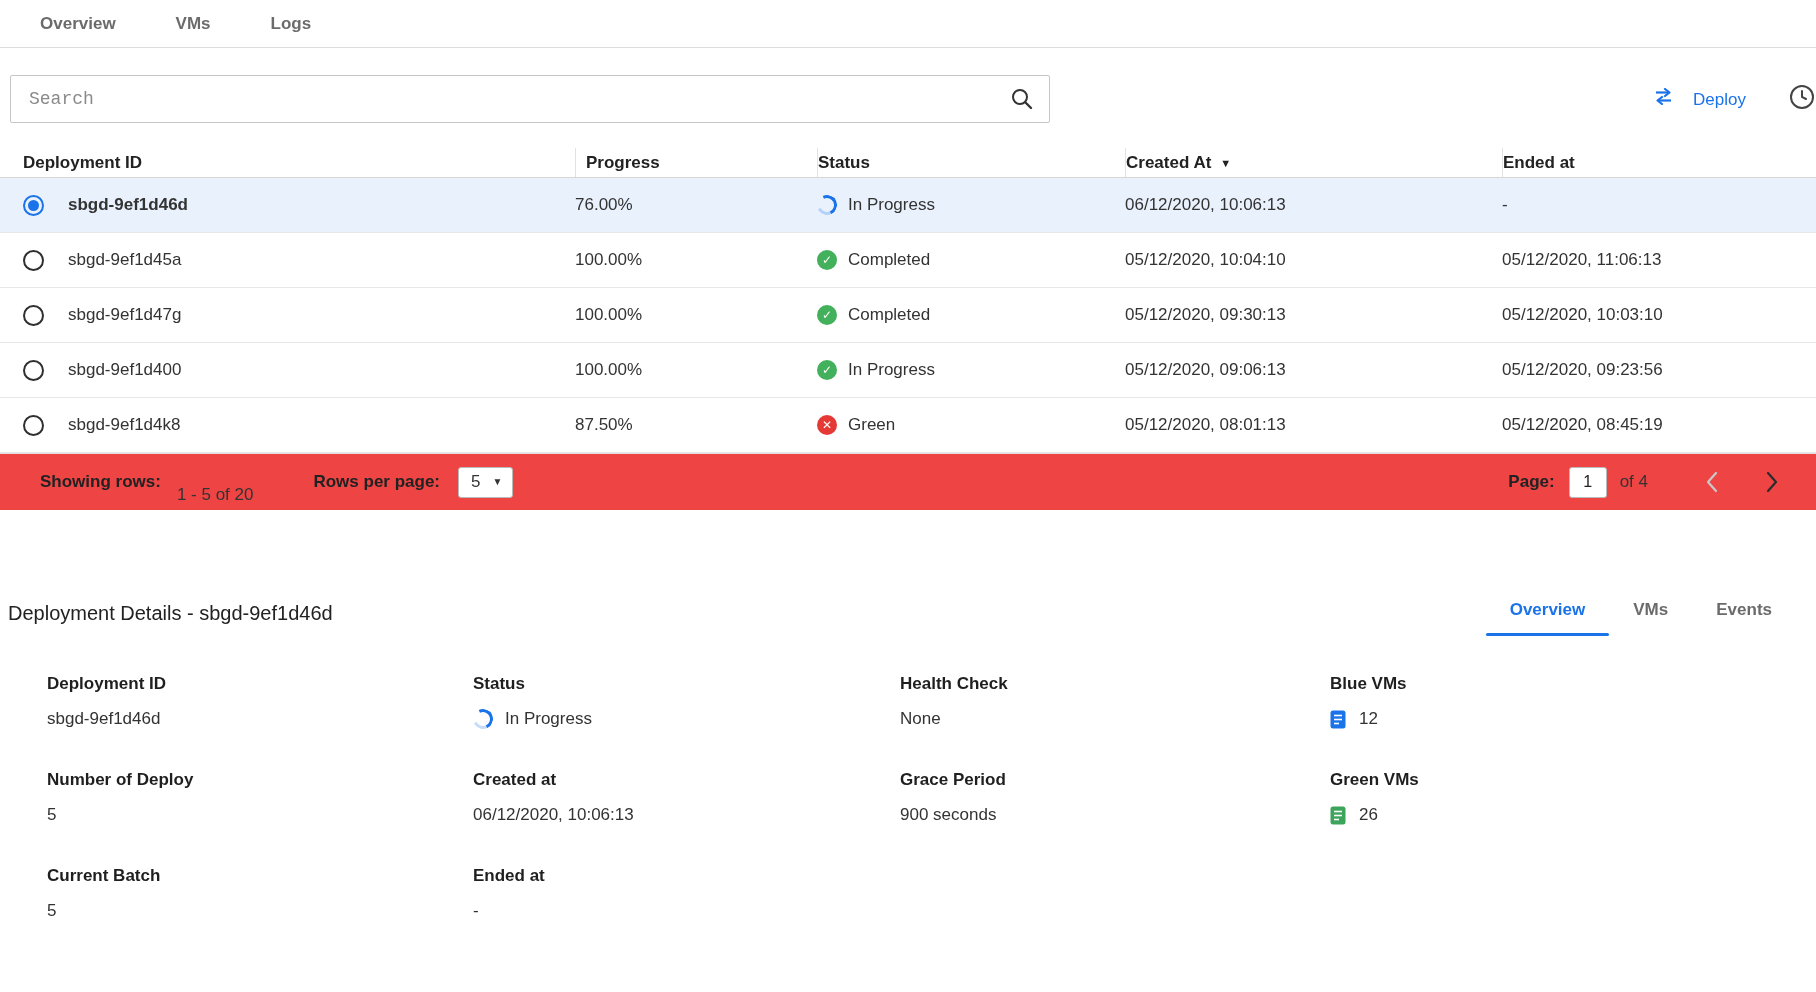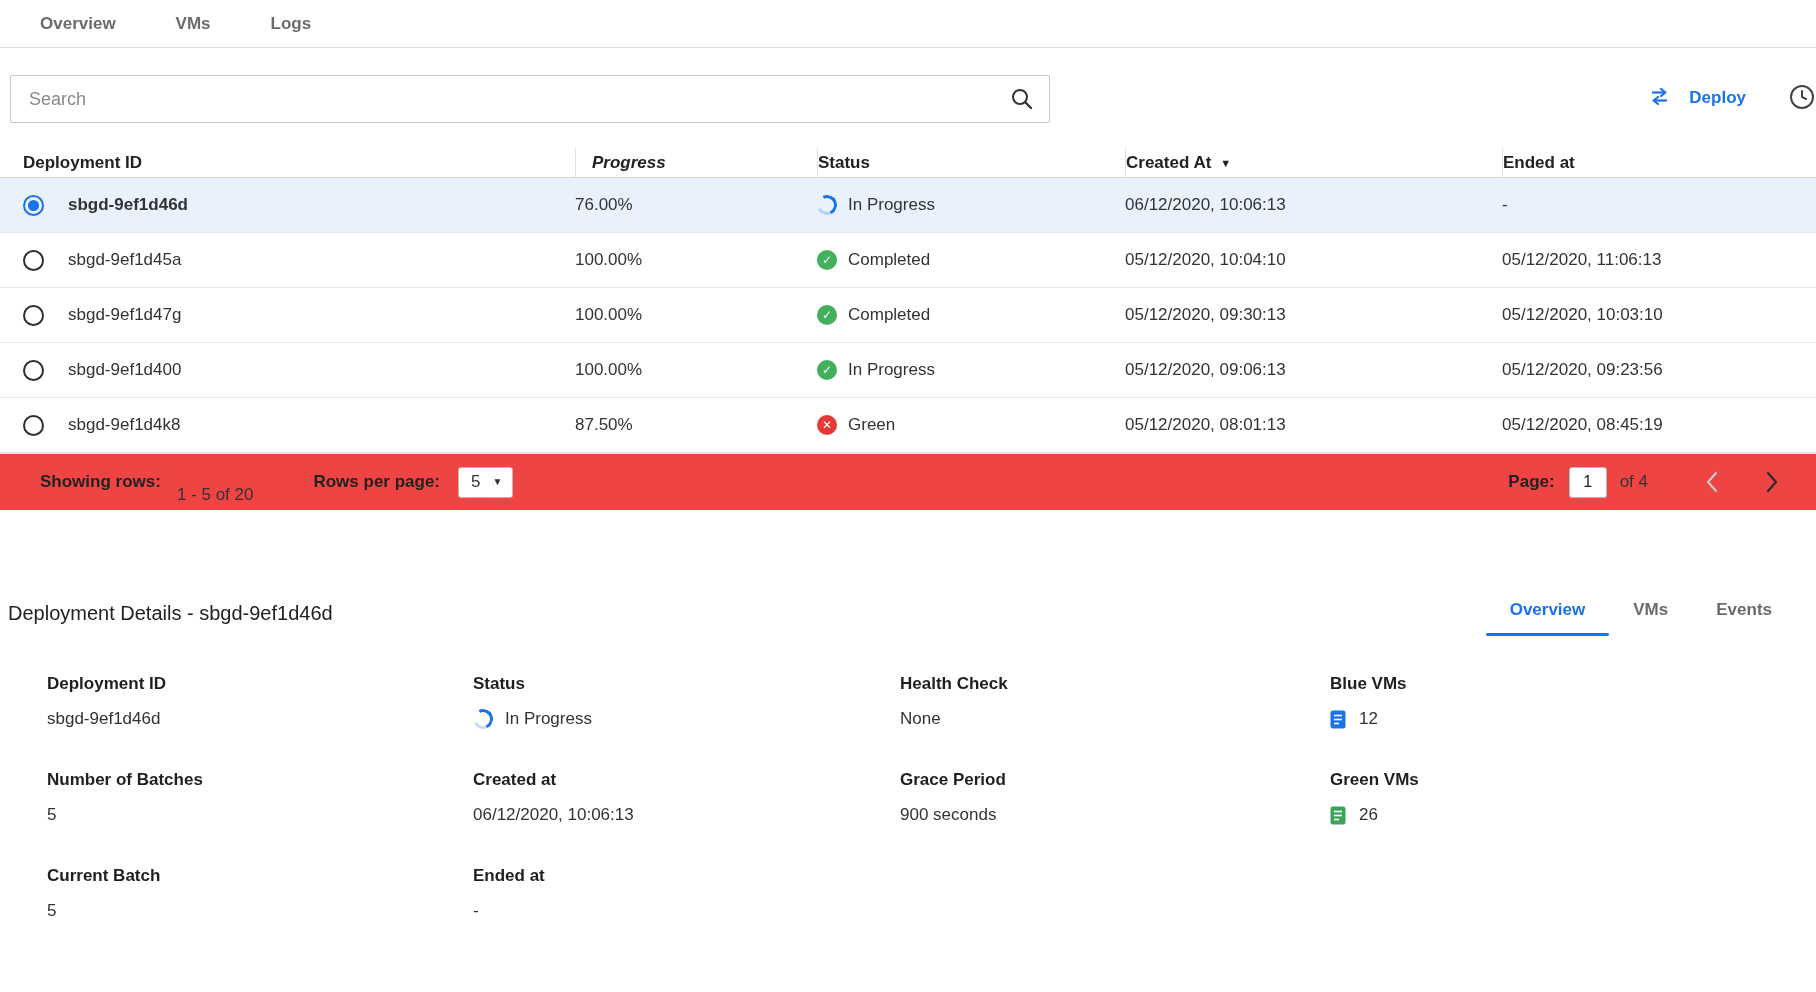--- a/index.html
+++ b/index.html
@@ -25,34 +25,34 @@
   .top-tab{position:relative;display:flex;align-items:center;padding:0 30px;font-weight:600;color:#6b6b6b;cursor:pointer;}
   .top-tab[data-active="true"]{color:var(--accent);}
   .top-tab[data-active="true"]::after{content:"";position:absolute;left:0;right:0;bottom:0;height:4px;background:var(--accent);border-radius:3px;}
 
   
   .toolbar{display:flex;align-items:center;margin-top:27px;padding-left:10px;}
   .search-wrap{position:relative;width:1040px;height:48px;}
   .search-wrap input{
     width:100%;height:100%;border:1px solid #c6c6c6;border-radius:2px;
     padding:0 50px 0 18px;font-size:18px;color:#333;outline:none;
-    font-family:Liberation Sans, sans-serif;
+    font-family:Liberation Mono, monospace;
   }
   .search-wrap input::placeholder{color:#8a8a8a;}
   .search-icon{position:absolute;right:16px;top:12px;}
-  .deploy-btn{margin-left:auto;display:flex;align-items:flex-start;gap:19px;color:var(--accent);font-weight:700;font-size:17px;cursor:pointer;white-space:nowrap;}
+  .deploy-btn{margin-left:auto;display:flex;align-items:flex-end;gap:19px;color:var(--accent);font-weight:400;font-size:17px;cursor:pointer;white-space:nowrap;}
   .history-icon{margin-left:42px;flex:0 0 auto;}
 
   
   .table{margin-top:25px;}
   .grid-row{display:grid;grid-template-columns:552px 242px 308px 377px 1fr;padding-left:23px;align-items:center;}
   .thead{height:30px;border-bottom:1px solid #d6d6d6;font-weight:700;color:#222;}
   .thead .hcell{display:flex;align-items:center;height:100%;}
   .thead .hcell + .hcell{border-left:1px solid #e2e2e2;padding-left:0;}
-  .thead .hcell:nth-child(2){padding-left:16px;font-style:italic;}
+  .thead .hcell:nth-child(2){padding-left:10px;}
   .sort-icon{font-size:11px;margin-left:9px;color:#222;}
   .trow{height:55px;border-bottom:1px solid var(--row-border);cursor:pointer;}
   .trow[data-selected="true"]{background:#e9f1fd;}
   .trow[data-selected="true"] .dep-id{font-weight:700;}
   .c-id{display:flex;align-items:center;}
   .radio{width:21px;height:21px;border:2.5px solid #2f2f2f;border-radius:50%;margin-right:24px;position:relative;flex:0 0 auto;cursor:pointer;}
   .trow[data-selected="true"] .radio{border-color:var(--accent);}
   .trow[data-selected="true"] .radio::after{content:"";position:absolute;left:3px;top:3px;width:11px;height:11px;border-radius:50%;background:var(--accent);}
   .c-status{display:flex;align-items:center;}
 
@@ -298,21 +298,21 @@
               <line x1="4" y1="5.5" x2="12" y2="5.5" stroke="#fff" stroke-width="1.6"></line>
               <line x1="4" y1="9.5" x2="12" y2="9.5" stroke="#fff" stroke-width="1.6"></line>
               <line x1="4" y1="13.5" x2="9" y2="13.5" stroke="#fff" stroke-width="1.6"></line>
             </svg>
         </span>
         <span>12</span>
       </div>
     </div>
 
     <div class="field">
-      <div class="flabel">Number of Batches</div>
+      <div class="flabel">Number of Deploy</div>
       <div class="fvalue">5</div>
     </div>
     <div class="field">
       <div class="flabel">Created at</div>
       <div class="fvalue">06/12/2020, 10:06:13</div>
     </div>
     <div class="field">
       <div class="flabel">Grace Period</div>
       <div class="fvalue">900 seconds</div>
     </div>

